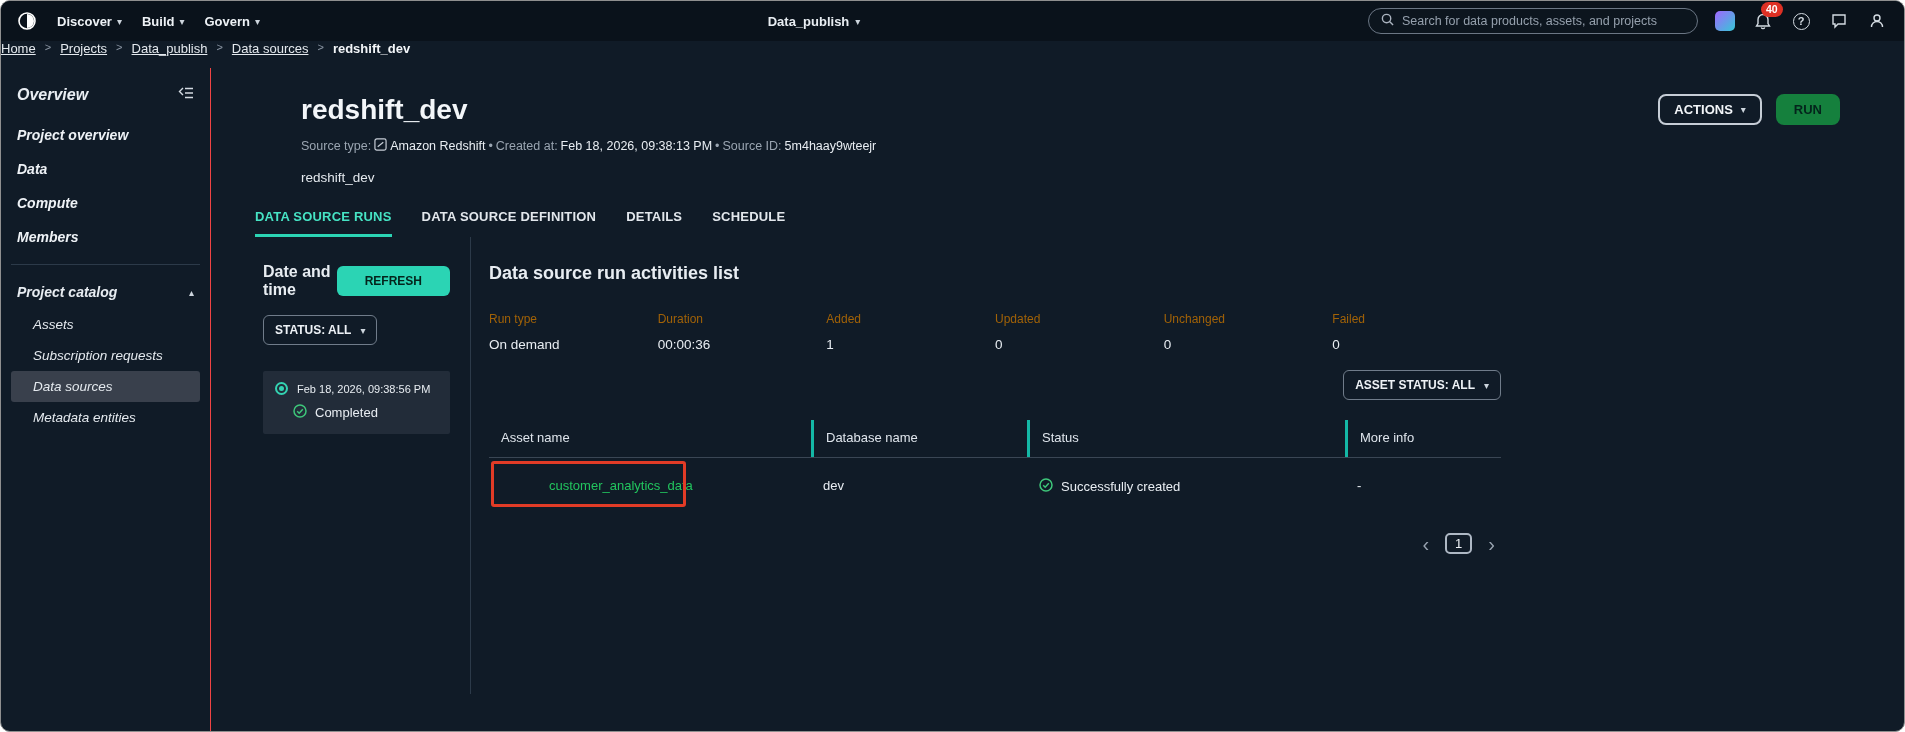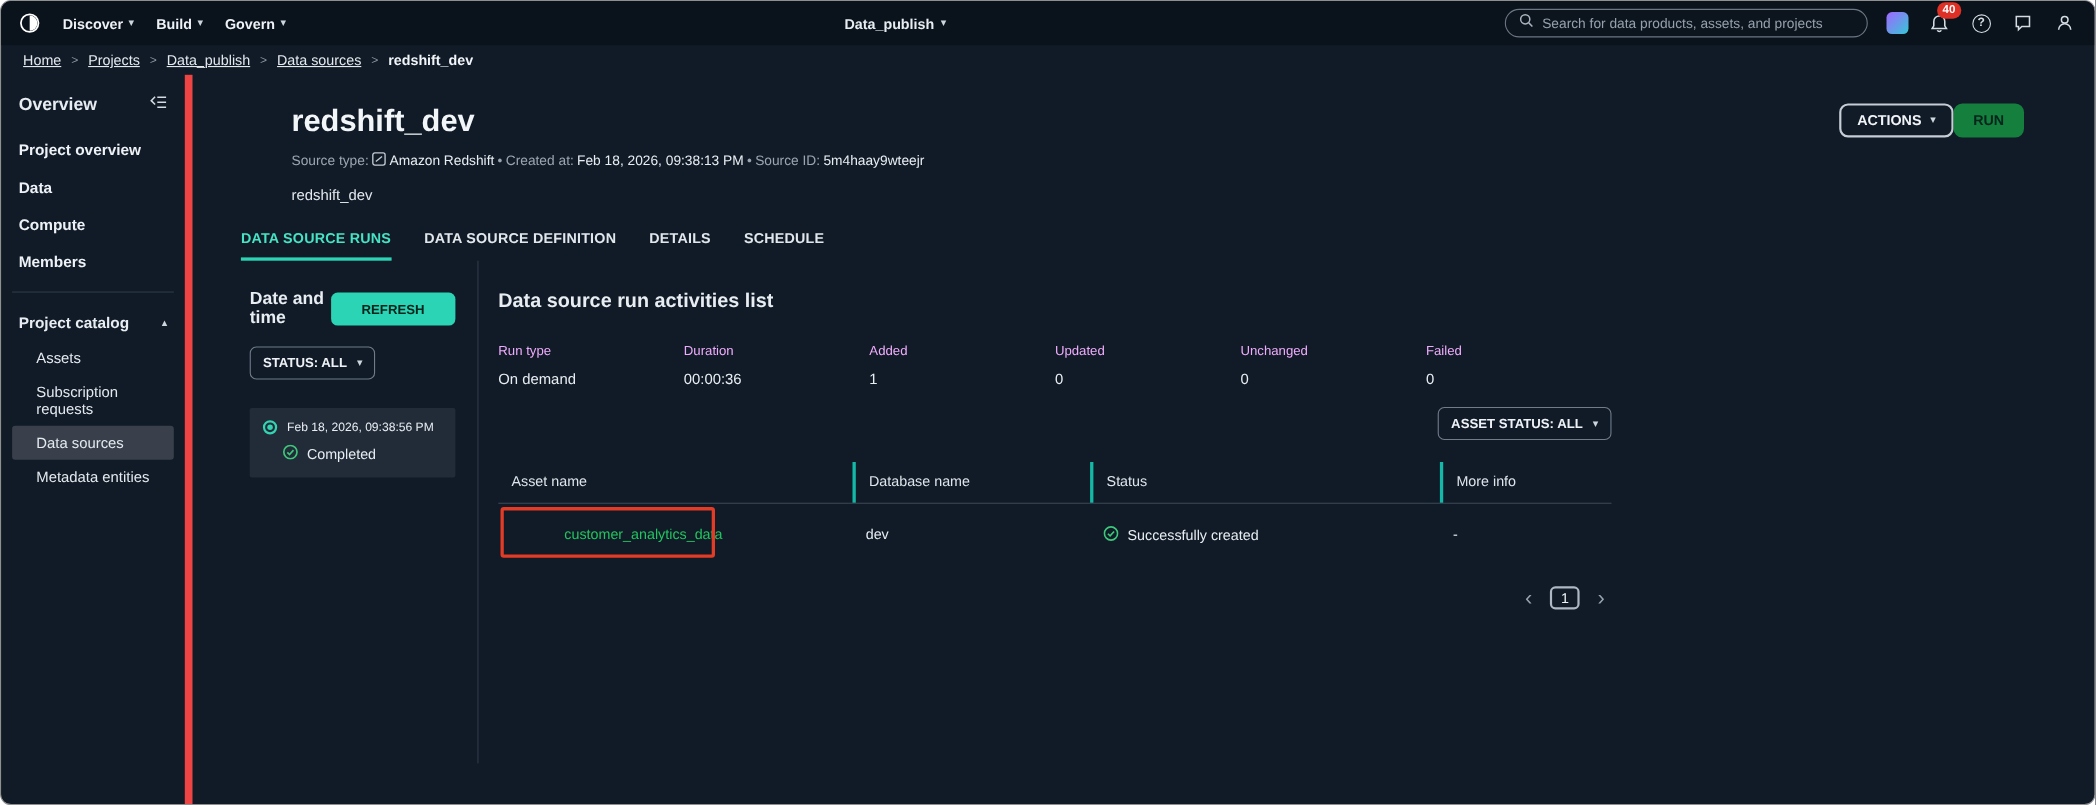--- a/index.html
+++ b/index.html
@@ -21,42 +21,42 @@
     display:flex; align-items:center; gap:8px; padding:0 12px; color:#95a0ad; }
   .searchbar input { flex:1; background:transparent; border:none; outline:none; color:#dfe5ec; font-size:12.5px; font-family:inherit; }
   .searchbar input::placeholder { color:#95a0ad; }
   .icon-btn { position:relative; width:22px; height:22px; display:flex; align-items:center; justify-content:center; color:#d4dbe2; cursor:pointer; }
   .q-icon { width:20px; height:20px; border-radius:5px; background:linear-gradient(135deg,#a166ff 0%,#35c8d6 100%); }
   .badge { position:absolute; top:-8px; left:9px; background:#de3024; color:#fff; font-size:10.5px; font-weight:700;
     border-radius:9px; padding:1px 5px; line-height:13px; }
   .help-circle { width:17px; height:17px; border:1.5px solid #d4dbe2; border-radius:50%; display:flex; align-items:center; justify-content:center; font-size:11px; font-weight:700; }
 
   
-  .crumbbar { height:27px; display:flex; align-items:center; gap:9px; padding:0 20px; font-size:13px; flex:0 0 auto; }
+  .crumbbar { height:27px; display:flex; align-items:flex-start; gap:9px; padding:0 0; font-size:13px; flex:0 0 auto; }
   .crumb { color:#e4e9ee; text-decoration:underline; cursor:pointer; }
   .crumb-sep { color:#8d98a6; font-size:11px; }
   .crumb-current { color:#f2f5f8; font-weight:700; }
 
   
   .body-row { flex:1; display:flex; min-height:0; }
-  .sidebar { width:174px; border-right:7px solid #ef4444; padding:14px 10px; flex:0 0 auto; }
+  .sidebar { width:210px; border-right:1px solid #ef4444; padding:14px 10px; flex:0 0 auto;font-style:italic; }
   .side-head { display:flex; align-items:center; justify-content:space-between; padding:4px 6px 14px 6px; }
   .side-title { font-size:16px; font-weight:700; }
   .side-item { padding:9px 6px; font-size:14px; font-weight:700; color:#eef2f6; cursor:pointer; border-radius:4px; }
   .side-div { border-top:1px solid #2c3a49; margin:10px 0; }
   .side-cat { display:flex; align-items:center; justify-content:space-between; padding:9px 6px; font-size:14px; font-weight:700; cursor:pointer;gap:24px; }
   .side-sub { padding:8px 6px 8px 22px; font-size:13.5px; font-weight:400; color:#e4e9ee; cursor:pointer; border-radius:3px; }
   .side-sub.selected { background:#39404c; }
 
   .main { flex:1; padding-top:26px; position:relative; min-width:0; }
 
   
   .page-head { display:flex; align-items:flex-start; padding-left:90px; padding-right:64px; }
   .page-title { font-size:28px; font-weight:700; color:#f3f6f9; }
-  .head-btns { margin-left:auto; display:flex; align-items:flex-start; }
+  .head-btns { margin-left:auto; display:flex; gap:14px; align-items:flex-start; }
   .btn-outline { border:2px solid #c6cdd6; border-radius:8px; background:transparent; color:#f2f5f8;
     font-size:13px; font-weight:700; padding:6px 14px; display:flex; gap:8px; align-items:center; cursor:pointer; font-family:inherit; }
   .btn-primary { border:none; border-radius:8px; background:#15803d; color:#04241c; font-size:13px; font-weight:700;
     padding:8px 18px; cursor:pointer; font-family:inherit; }
   .meta-row { display:flex; align-items:center; gap:3px; font-size:12.5px; margin:12px 0 0 90px; }
   .meta-label { color:#9aa5b1; }
   .meta-val { color:#e8edf2; }
   .meta-dot { color:#9aa5b1; }
   .page-desc { margin:16px 0 0 90px; font-size:13.5px; color:#e4e9ee; }
 
@@ -76,21 +76,21 @@
     padding:7px 11px; font-size:12px; font-weight:700; color:#eef2f6; cursor:pointer; background:transparent; }
   .run-item { margin-top:26px; background:#222c39; padding:11px 12px 13px 12px; border-radius:2px; cursor:pointer; }
   .run-line1 { display:flex; align-items:center; gap:9px; font-size:11px; }
   .radio { width:13px; height:13px; border:2px solid #34d3b2; border-radius:50%; position:relative; flex:0 0 auto; }
   .radio::after { content:""; position:absolute; inset:2px; border-radius:50%; background:#34d3b2; }
   .run-line2 { display:flex; align-items:center; gap:8px; font-size:13px; margin:9px 0 0 18px; }
 
   .activities { flex:1; max-width:1030px; padding:26px 0 0 18px; }
   .act-title { font-size:18px; font-weight:700; }
   .stats { margin-top:28px; display:grid; grid-template-columns:repeat(6,1fr); }
-  .stat-label { font-size:12px; color:#f0abfc; }
+  .stat-label { font-size:12px; color:#a16207; }
   .stat-value { font-size:13.5px; color:#e8edf2; margin-top:11px; }
   .filter-row { margin-top:18px; display:flex; justify-content:flex-end; }
 
   .table { margin-top:20px; }
   .t-head { display:grid; grid-template-columns:322px 216px 318px 1fr; border-bottom:1px solid #3a4654; }
   .t-hcell { padding:10px 12px 12px 12px; font-size:13px; color:#dfe5ec; border-left:3px solid #14b8a6; cursor:pointer; }
   .t-hcell:first-child { border-left:none; }
   .t-row { display:grid; grid-template-columns:322px 216px 318px 1fr; position:relative; }
   .t-cell { padding:20px 12px; font-size:13px; color:#e8edf2; }
   .asset-link { color:#22c55e; cursor:pointer;margin-left:48px; }

